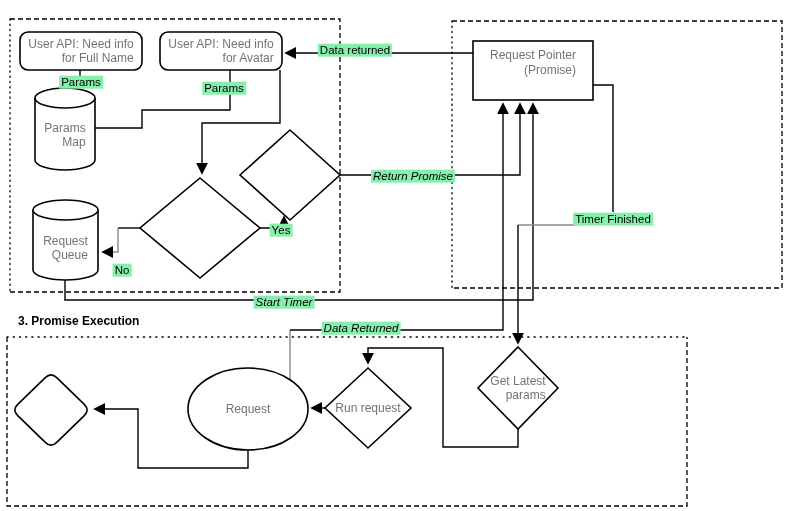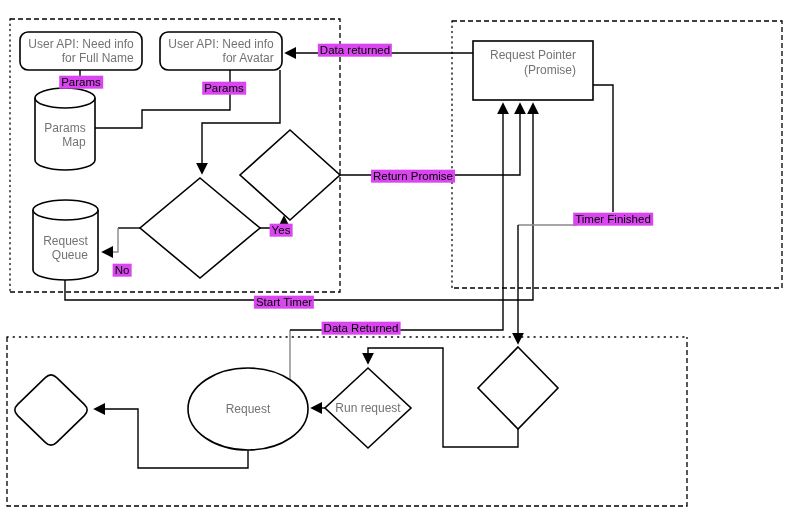--- a/index.html
+++ b/index.html
@@ -21,26 +21,26 @@
     display:flex;align-items:center;justify-content:center;
     text-align:right;
     font-size:12px;color:#737373;line-height:1.18;
     white-space:pre-line;
     pointer-events:none;
   }
   .edge-label{
     position:absolute;
     transform:translate(-50%,-50%);
     font-size:11.5px;color:#000;
-    background:#d946ef;
+    background:#86efac;
     padding:0 2px;
     white-space:nowrap;
     line-height:1.1;
   }
-  .edge-label.italic{}
+  .edge-label.italic{font-style:italic;}
 </style>
 </head>
 <body>
 
 <div class="canvas">
 
   <svg width="785" height="511" viewBox="0 0 785 511">
     <defs>
       <marker id="arrowhead" viewBox="0 0 10 10" refX="8.5" refY="5" markerWidth="8.5" markerHeight="8.5" orient="auto-start-reverse">
         <path d="M0,0 L10,5 L0,10 Z" fill="#000"></path>
@@ -100,31 +100,34 @@
 
       <polygon points="518,347 558,388 518,429 478,388"></polygon>
       <polygon points="368,368 411,408 368,448 325,408"></polygon>
 
       <ellipse cx="248" cy="409" rx="60" ry="41"></ellipse>
 
       <path d="M56.7,377.6 L84.3,404.4 Q90,410 84.3,415.6 L56.7,442.4 Q51,448 45.3,442.4 L17.7,415.6 Q12,410 17.7,404.4 L45.3,377.6 Q51,372 56.7,377.6 Z"></path>
     </g>
   </svg>
 
+  <div class="section-title" style="left:18px;top:314px;">3. Promise Execution</div>
 
   <div class="node-label" style="left:20px;top:32px;width:122px;height:38px;">User API: Need info
 for Full Name</div>
   <div class="node-label" style="left:160px;top:32px;width:122px;height:38px;">User API: Need info
 for Avatar</div>
   <div class="node-label" style="left:35px;top:100px;width:60px;height:70px;">Params
 Map</div>
   <div class="node-label" style="left:33px;top:212px;width:65px;height:72px;">Request
 Queue</div>
   <div class="node-label" style="left:473px;top:41px;width:120px;height:43px;">Request Pointer
 (Promise)</div>
+  <div class="node-label" style="left:478px;top:347px;width:80px;height:82px;">Get Latest
+params</div>
   <div class="node-label" style="left:325px;top:368px;width:86px;height:80px;">Run request</div>
   <div class="node-label" style="left:188px;top:368px;width:120px;height:82px;">Request</div>
 
   <div class="edge-label" style="left:81px;top:82px;">Params</div>
   <div class="edge-label" style="left:224px;top:88px;">Params</div>
   <div class="edge-label" style="left:355px;top:50px;">Data returned</div>
   <div class="edge-label italic" style="left:413px;top:176px;">Return Promise</div>
   <div class="edge-label" style="left:613px;top:219px;">Timer Finished</div>
   <div class="edge-label italic" style="left:284px;top:302px;">Start Timer</div>
   <div class="edge-label italic" style="left:361px;top:328px;">Data Returned</div>

